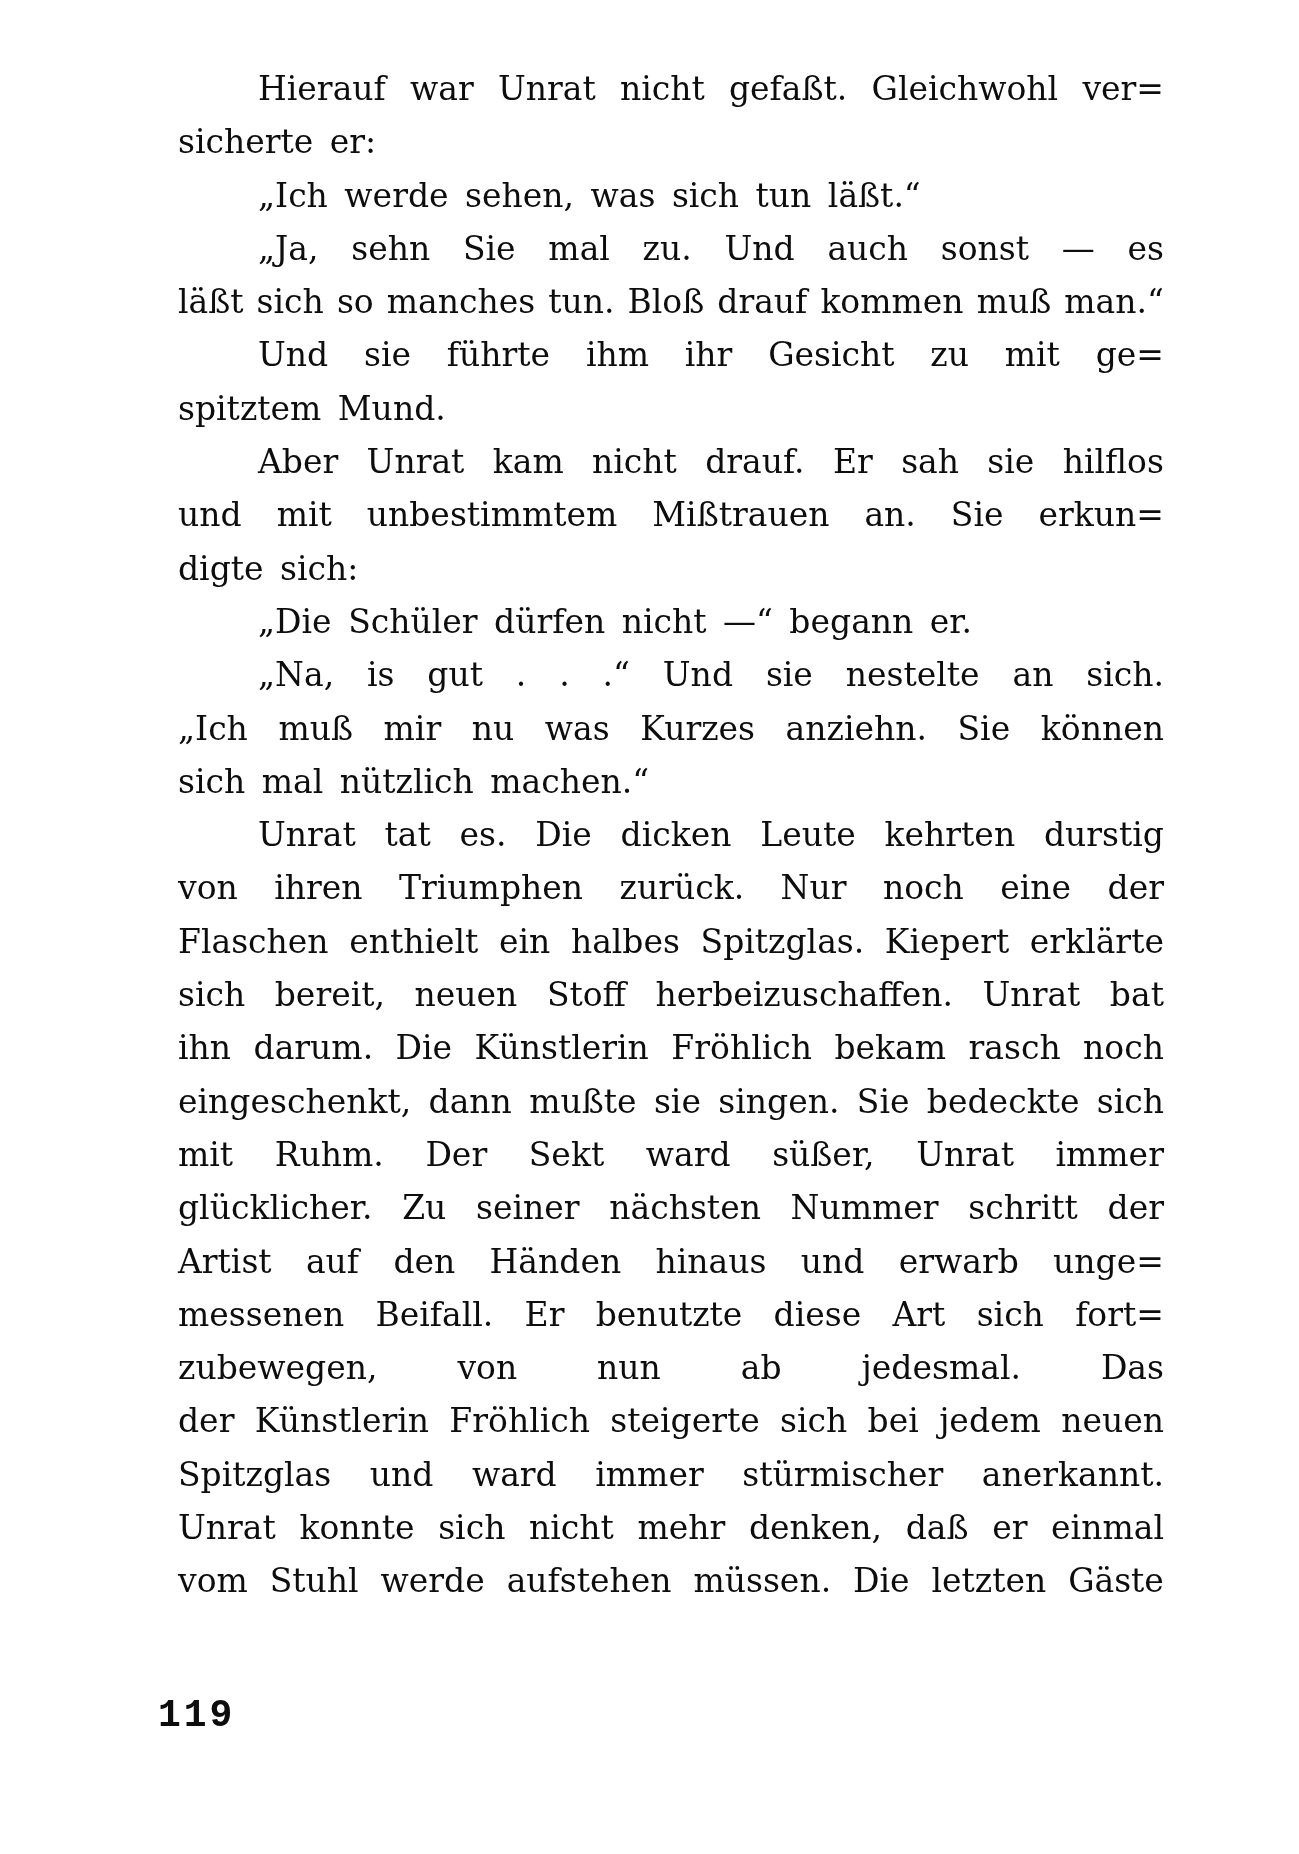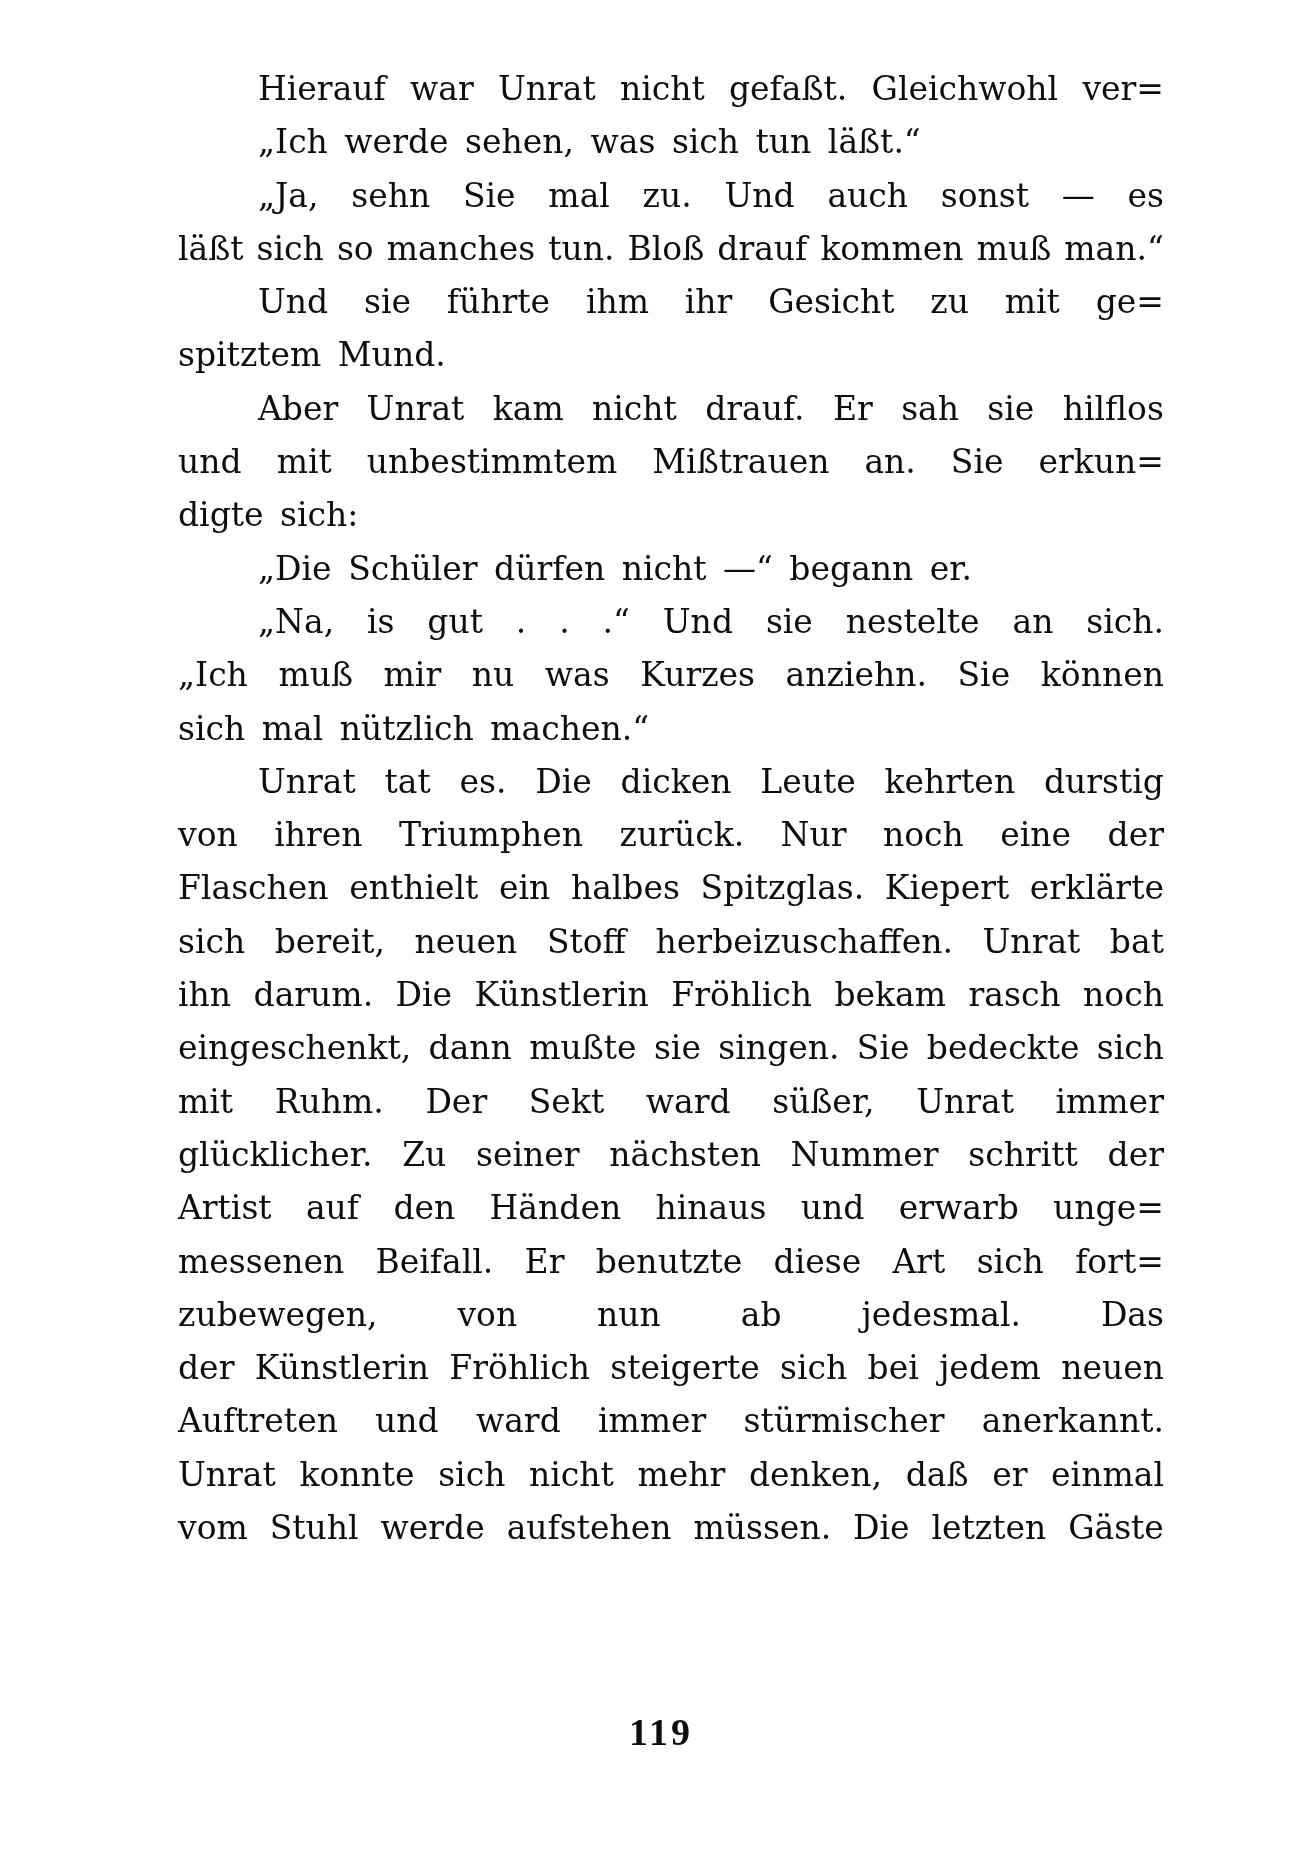--- a/index.html
+++ b/index.html
@@ -41,35 +41,34 @@
     word-spacing: 0;
   }
   .line.justify span {
     display: inline-block;
   }
   .folio {
     position: absolute;
     left: 158px;
     top: 1694px;
     width: 1006px;
-    text-align: center;
     font-size: 38px;
     font-weight: bold;
     letter-spacing: 3px;
-    font-family: Liberation Serif, serif;
+    font-family: Liberation Mono, monospace;
     color: #0d0d0d;
-    margin-top: 16px;
   }
 </style>
 </head>
 <body>
 
 <div class="scan-page">
   <div class="text-block">
       <div class="line indent justify"><span>Hierauf</span><span>war</span><span>Unrat</span><span>nicht</span><span>gefaßt.</span><span>Gleichwohl</span><span>ver=</span></div>
+      <div class="line">sicherte er:</div>
       <div class="line indent">„Ich werde sehen, was sich tun läßt.“</div>
       <div class="line indent justify"><span>„Ja,</span><span>sehn</span><span>Sie</span><span>mal</span><span>zu.</span><span>Und</span><span>auch</span><span>sonst</span><span>—</span><span>es</span></div>
       <div class="line justify"><span>läßt</span><span>sich</span><span>so</span><span>manches</span><span>tun.</span><span>Bloß</span><span>drauf</span><span>kommen</span><span>muß</span><span>man.“</span></div>
       <div class="line indent justify"><span>Und</span><span>sie</span><span>führte</span><span>ihm</span><span>ihr</span><span>Gesicht</span><span>zu</span><span>mit</span><span>ge=</span></div>
       <div class="line">spitztem Mund.</div>
       <div class="line indent justify"><span>Aber</span><span>Unrat</span><span>kam</span><span>nicht</span><span>drauf.</span><span>Er</span><span>sah</span><span>sie</span><span>hilflos</span></div>
       <div class="line justify"><span>und</span><span>mit</span><span>unbestimmtem</span><span>Mißtrauen</span><span>an.</span><span>Sie</span><span>erkun=</span></div>
       <div class="line">digte sich:</div>
       <div class="line indent">„Die Schüler dürfen nicht —“ begann er.</div>
       <div class="line indent justify"><span>„Na,</span><span>is</span><span>gut</span><span>.</span><span>.</span><span>.“</span><span>Und</span><span>sie</span><span>nestelte</span><span>an</span><span>sich.</span></div>
@@ -80,18 +79,18 @@
       <div class="line justify"><span>Flaschen</span><span>enthielt</span><span>ein</span><span>halbes</span><span>Spitzglas.</span><span>Kiepert</span><span>erklärte</span></div>
       <div class="line justify"><span>sich</span><span>bereit,</span><span>neuen</span><span>Stoff</span><span>herbeizuschaffen.</span><span>Unrat</span><span>bat</span></div>
       <div class="line justify"><span>ihn</span><span>darum.</span><span>Die</span><span>Künstlerin</span><span>Fröhlich</span><span>bekam</span><span>rasch</span><span>noch</span></div>
       <div class="line justify"><span>eingeschenkt,</span><span>dann</span><span>mußte</span><span>sie</span><span>singen.</span><span>Sie</span><span>bedeckte</span><span>sich</span></div>
       <div class="line justify"><span>mit</span><span>Ruhm.</span><span>Der</span><span>Sekt</span><span>ward</span><span>süßer,</span><span>Unrat</span><span>immer</span></div>
       <div class="line justify"><span>glücklicher.</span><span>Zu</span><span>seiner</span><span>nächsten</span><span>Nummer</span><span>schritt</span><span>der</span></div>
       <div class="line justify"><span>Artist</span><span>auf</span><span>den</span><span>Händen</span><span>hinaus</span><span>und</span><span>erwarb</span><span>unge=</span></div>
       <div class="line justify"><span>messenen</span><span>Beifall.</span><span>Er</span><span>benutzte</span><span>diese</span><span>Art</span><span>sich</span><span>fort=</span></div>
       <div class="line justify"><span>zubewegen,</span><span>von</span><span>nun</span><span>ab</span><span>jedesmal.</span><span>Das</span></div>
       <div class="line justify"><span>der</span><span>Künstlerin</span><span>Fröhlich</span><span>steigerte</span><span>sich</span><span>bei</span><span>jedem</span><span>neuen</span></div>
-      <div class="line justify"><span>Auftreten</span><span>und</span><span>ward</span><span>immer</span><span>stürmischer</span><span>anerkannt.</span></div>
+      <div class="line justify"><span>Spitzglas</span><span>und</span><span>ward</span><span>immer</span><span>stürmischer</span><span>anerkannt.</span></div>
       <div class="line justify"><span>Unrat</span><span>konnte</span><span>sich</span><span>nicht</span><span>mehr</span><span>denken,</span><span>daß</span><span>er</span><span>einmal</span></div>
       <div class="line justify"><span>vom</span><span>Stuhl</span><span>werde</span><span>aufstehen</span><span>müssen.</span><span>Die</span><span>letzten</span><span>Gäste</span></div>
     </div>
   <div class="folio">119</div>
 </div>
 
 </body></html>

